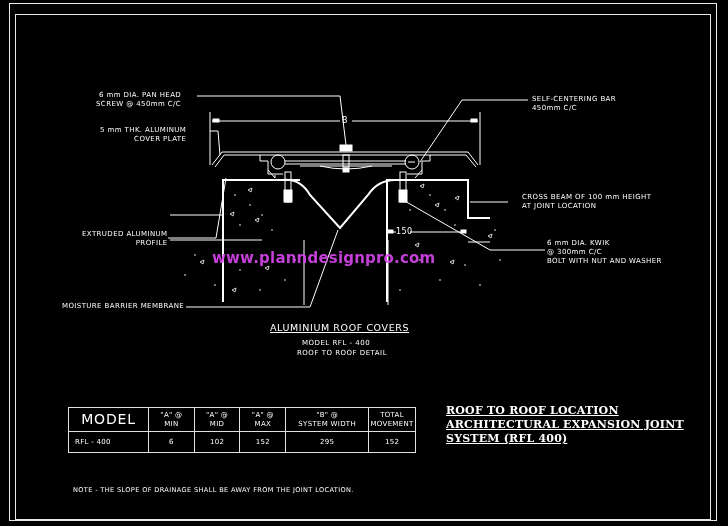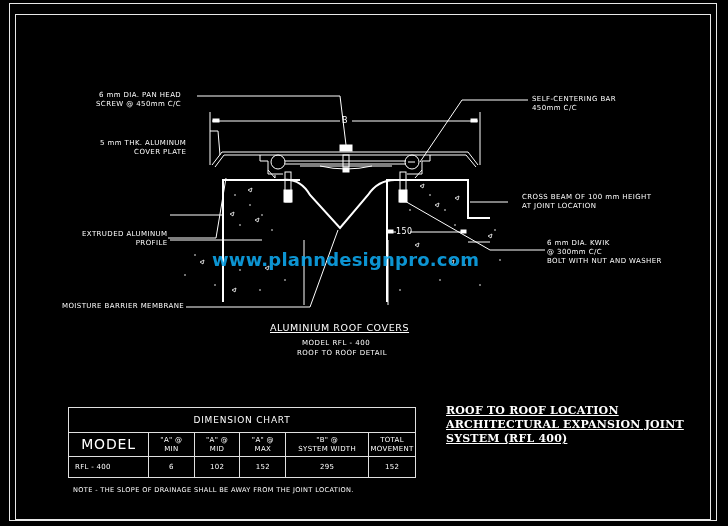--- a/index.html
+++ b/index.html
@@ -4,21 +4,21 @@
 <style>
   html, body { margin: 0; padding: 0; background: #000; }
   body { width: 728px; height: 526px; position: relative; overflow: hidden; font-family: "DejaVu Sans", sans-serif; }
   .frame-outer { position: absolute; left: 9px; top: 3px; width: 708px; height: 518px; border: 1px solid #e8e8e8; box-sizing: border-box; }
   .frame-inner { position: absolute; left: 15px; top: 14px; width: 696px; height: 506px; border: 1px solid #e8e8e8; box-sizing: border-box; }
   svg.drawing { position: absolute; left: 0; top: 0; }
   .lbl { position: absolute; color: #fff; font-family: "DejaVu Sans", sans-serif; font-size: 7px; letter-spacing: 0.4px; line-height: 9px; white-space: nowrap; }
   .lbl.r { text-align: right; }
   .title-main { position: absolute; left: 270px; top: 322px; color: #fff; font-size: 9.5px; letter-spacing: 0.6px; text-decoration: underline; white-space: nowrap; }
   .sub { position: absolute; color: #fff; font-size: 7px; letter-spacing: 0.5px; white-space: nowrap; text-align: center; }
-  .watermark { position: absolute; left: 212px; top: 249px; color: #0ea5e9; font-family: "DejaVu Sans", sans-serif; font-weight: bold; font-size: 18px; letter-spacing: 0.2px; opacity: 0.9; white-space: nowrap; }
+  .watermark { position: absolute; left: 212px; top: 249px; color: #d946ef; font-family: "DejaVu Sans", sans-serif; font-weight: bold; font-size: 15px; letter-spacing: 0.2px; opacity: 0.9; white-space: nowrap; }
   table.chart { position: absolute; left: 68px; top: 407px; width: 348px; border-collapse: collapse; color: #fff; }
   table.chart td, table.chart th { border: 1px solid #e0e0e0; font-weight: normal; text-align: center; font-size: 7px; letter-spacing: 0.3px; padding: 0; }
   table.chart .caption-cell { height: 24px; font-size: 9px; letter-spacing: 0.8px; }
   table.chart .hdr { height: 23px; line-height: 9px; }
   table.chart .hdr.model { font-size: 14px; letter-spacing: 0.8px; }
   table.chart .row td { height: 20px; }
   table.chart .row td.left { text-align: left; padding-left: 6px; }
   .note { position: absolute; left: 73px; top: 486px; color: #fff; font-size: 6.6px; letter-spacing: 0.35px; white-space: nowrap; }
   .proj-title { position: absolute; left: 446px; top: 404px; color: #fff; font-family: "DejaVu Serif", serif; font-weight: bold; font-size: 11px; line-height: 14px; letter-spacing: 0.2px; }
   .proj-title div { text-decoration: underline; white-space: nowrap; }
@@ -146,21 +146,21 @@
     <path d="M415,245 l4,-2 l-1,4 z"></path>
       <path d="M450,262 l4,-2 l-1,4 z"></path>
       <path d="M488,236 l4,-2 l-1,4 z"></path>
   </g>
 </svg>
 
 <div class="lbl r" style="left:96px; top:91px;">
   <div>6 mm DIA. PAN HEAD</div>
     <div>SCREW @ 450mm C/C</div>
 </div>
-<div class="lbl r" style="left:100px; top:126px;margin-top:13px;">
+<div class="lbl r" style="left:100px; top:126px;">
   <div>5 mm THK. ALUMINUM</div>
     <div style="text-align:right">COVER PLATE</div>
 </div>
 <div class="lbl" style="left:532px; top:95px;">
   <div>SELF-CENTERING BAR</div>
     <div>450mm C/C</div>
 </div>
 <div class="lbl" style="left:522px; top:193px;">
   <div>CROSS BEAM OF 100 mm HEIGHT</div>
     <div>AT JOINT LOCATION</div>
@@ -179,23 +179,20 @@
 <div class="lbl" style="left:396px; top:227px; font-size:8px;">150</div>
 
 <div class="watermark">www.planndesignpro.com</div>
 
 <div class="title-main">ALUMINIUM ROOF COVERS</div>
 <div class="sub" style="left:302px; top:339px;">MODEL RFL - 400</div>
 <div class="sub" style="left:297px; top:349px;">ROOF TO ROOF DETAIL</div>
 
 <table class="chart">
   <tbody>
-      <tr>
-        <td colspan="6" class="caption-cell">DIMENSION CHART</td>
-      </tr>
   <tr>
     <td class="hdr model" style="width:80px"><span>MODEL</span></td>
     <td class="hdr" style="width:46px">
           <div>"A" @</div>
           <div>MIN</div>
         </td>
     <td class="hdr" style="width:46px">
           <div>"A" @</div>
           <div>MID</div>
         </td>

